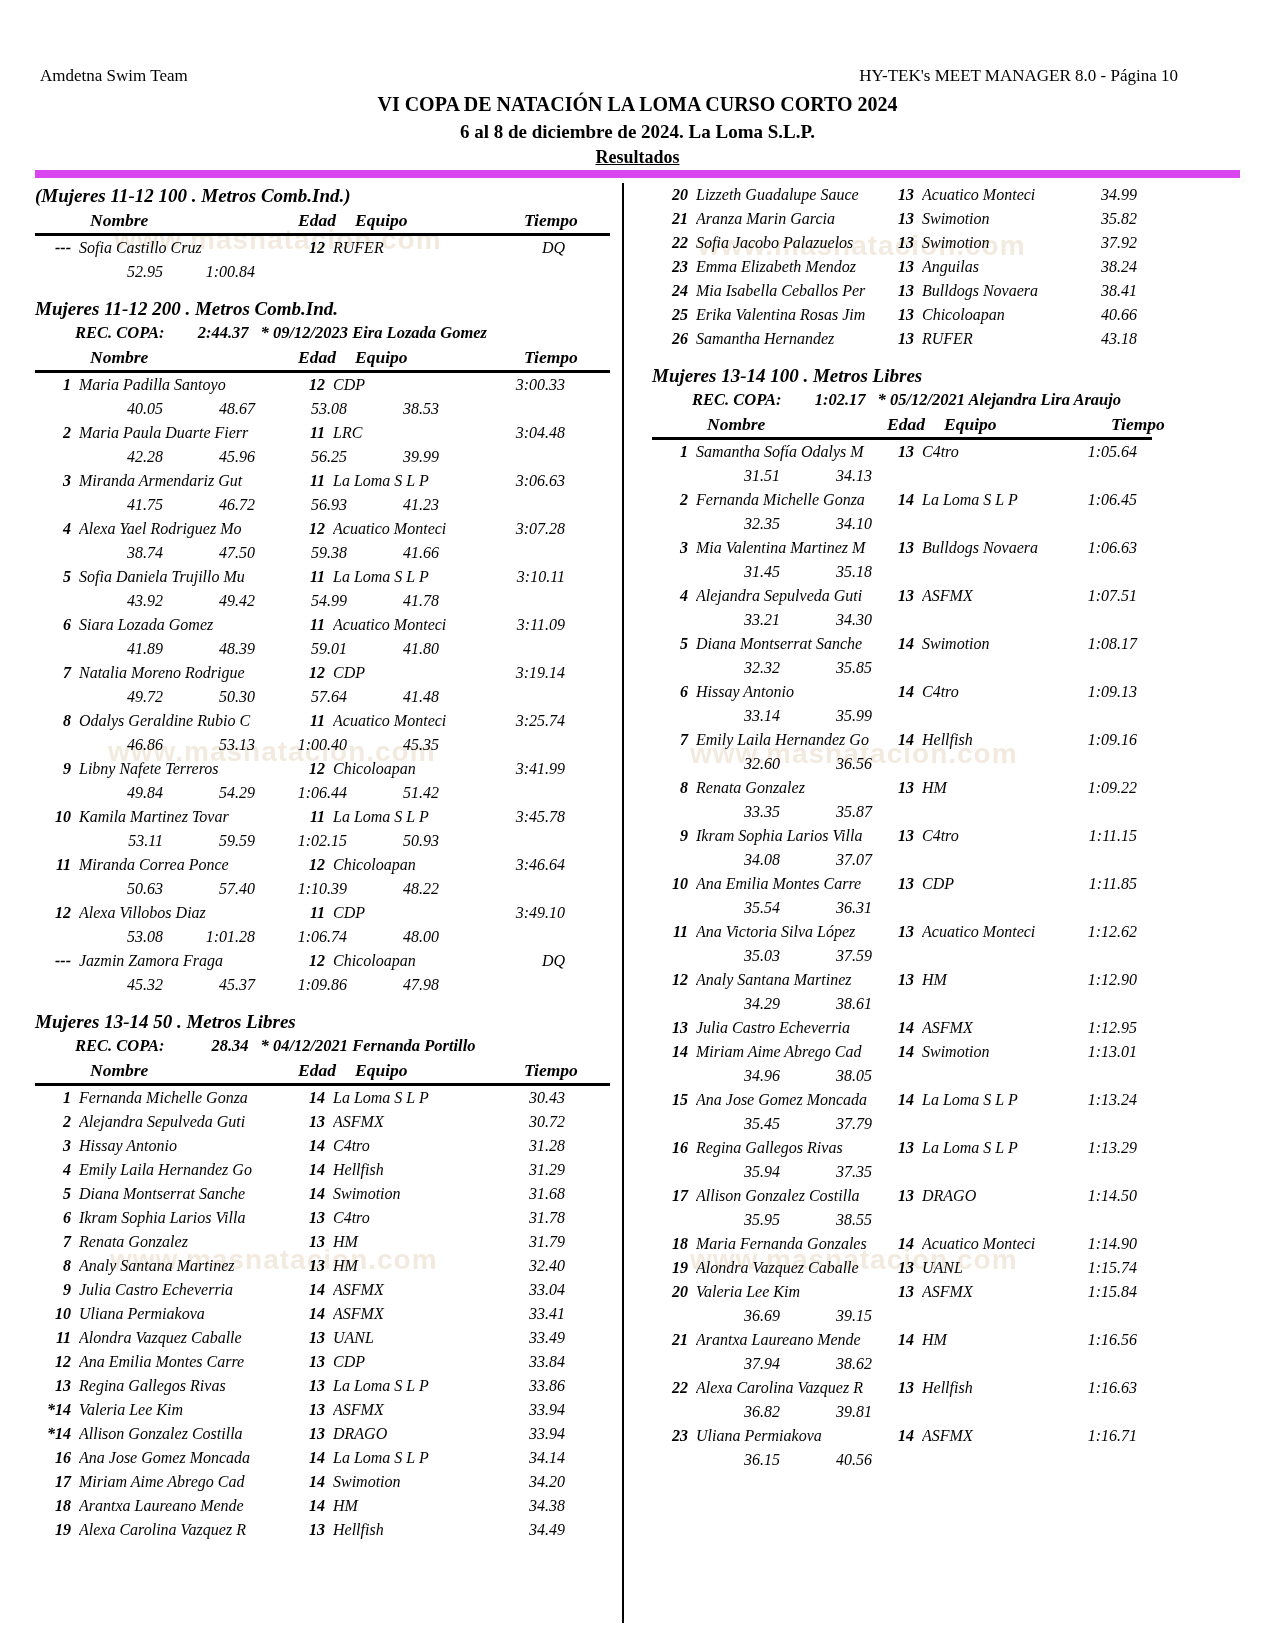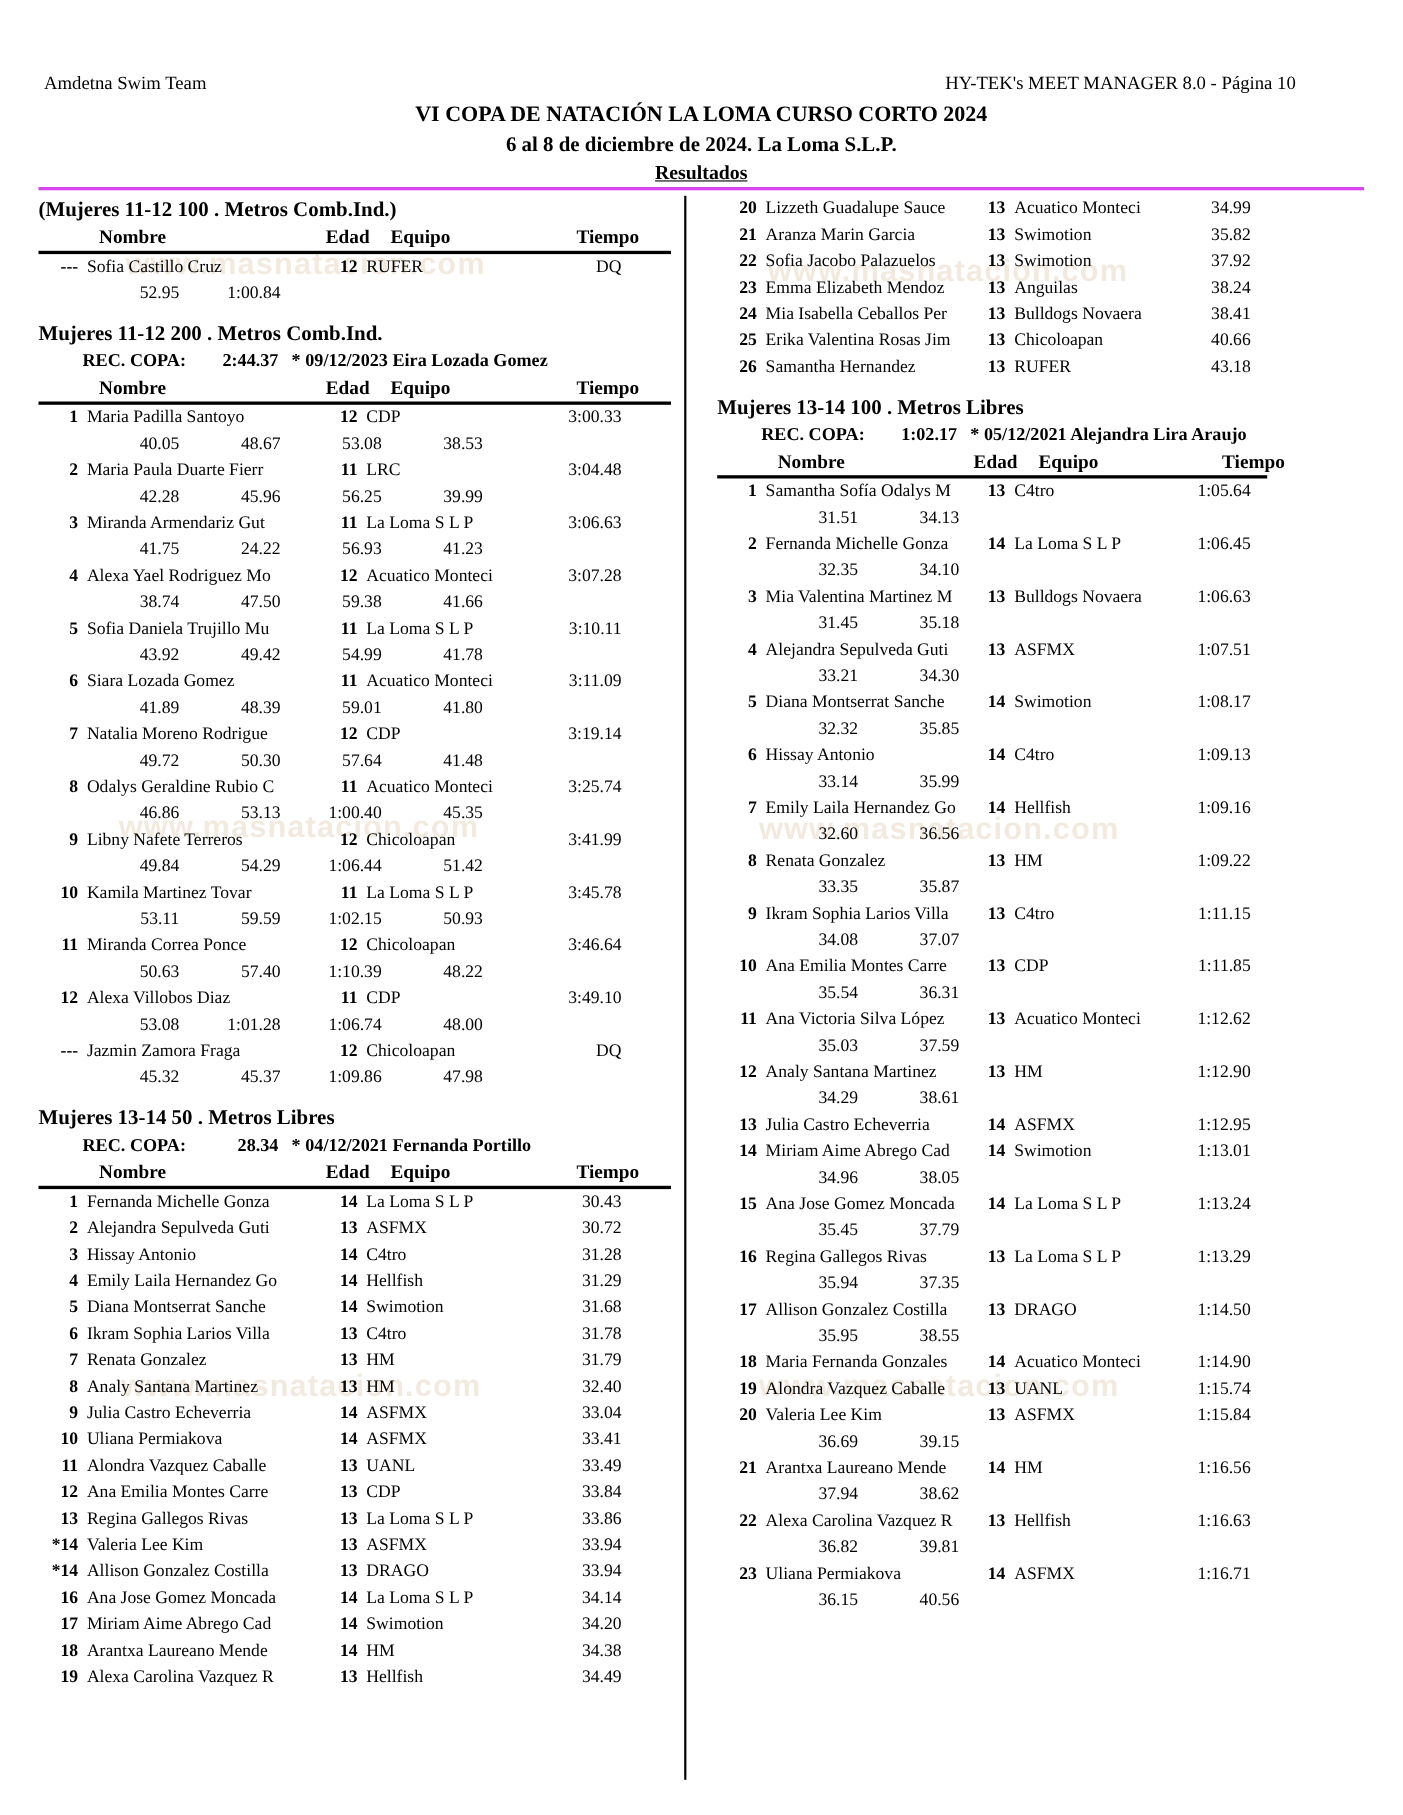--- a/index.html
+++ b/index.html
@@ -9,21 +9,21 @@
       font-size:28px;color:#a16207;opacity:0.13;letter-spacing:1px;z-index:0;pointer-events:none;white-space:nowrap;}
   .wm1{left:114px;top:224px}.wm2{left:108px;top:736px}.wm3{left:110px;top:1244px}
   .wm4{left:698px;top:230px}.wm5{left:690px;top:738px}.wm6{left:690px;top:1244px}
 
   header{position:relative;z-index:1;padding-top:66px;}
   .meta{display:flex;justify-content:space-between;padding:0 97px 0 40px;font-size:17px;line-height:20px;}
   .title{text-align:center;font-weight:bold;font-size:20px;margin-top:7px;line-height:23px;}
   .subtitle{text-align:center;font-weight:bold;font-size:19px;margin-top:5px;line-height:22px;}
   .results{text-align:center;font-weight:bold;font-size:18px;margin-top:4px;line-height:20px;text-decoration:underline;}
 
-  .columns{position:relative;z-index:1;display:flex;margin:3px 35px 0 35px;border-top:3px solid #d946ef;padding-top:5px;align-items:flex-start;}
+  .columns{position:relative;z-index:1;display:flex;margin:3px 35px 0 35px;border-top:8px solid #d946ef;padding-top:5px;align-items:flex-start;font-style:italic;}
   .col-left{width:575px;}
   .divider{width:2px;background:#000;height:1440px;margin-left:12px;flex:none;}
   .col-right{width:500px;margin-left:28px;}
 
   .sec{margin-bottom:6px;}
   .sec + .sec{margin-top:12px;}
   .sec-title{font-weight:bold;font-size:19px;line-height:25px;white-space:nowrap;}
   .rec{font-weight:bold;font-size:16.5px;padding-left:40px;line-height:24px;display:flex;white-space:nowrap;}
   .rec-time{width:84px;text-align:right;}
   .rec-rest{margin-left:12px;}
@@ -140,21 +140,21 @@
           </div>
           <div class="rrow">
             <span class="c-place">3</span>
             <span class="c-name">Miranda Armendariz Gut</span>
             <span class="c-age">11</span>
             <span class="c-team">La Loma S L P</span>
             <span class="c-time">3:06.63</span>
           </div>
           <div class="srow">
             <span class="split">41.75</span>
-            <span class="split">24.22</span>
+            <span class="split">46.72</span>
             <span class="split">56.93</span>
             <span class="split">41.23</span>
           </div>
           <div class="rrow">
             <span class="c-place">4</span>
             <span class="c-name">Alexa Yael Rodriguez Mo</span>
             <span class="c-age">12</span>
             <span class="c-team">Acuatico Monteci</span>
             <span class="c-time">3:07.28</span>
           </div>

